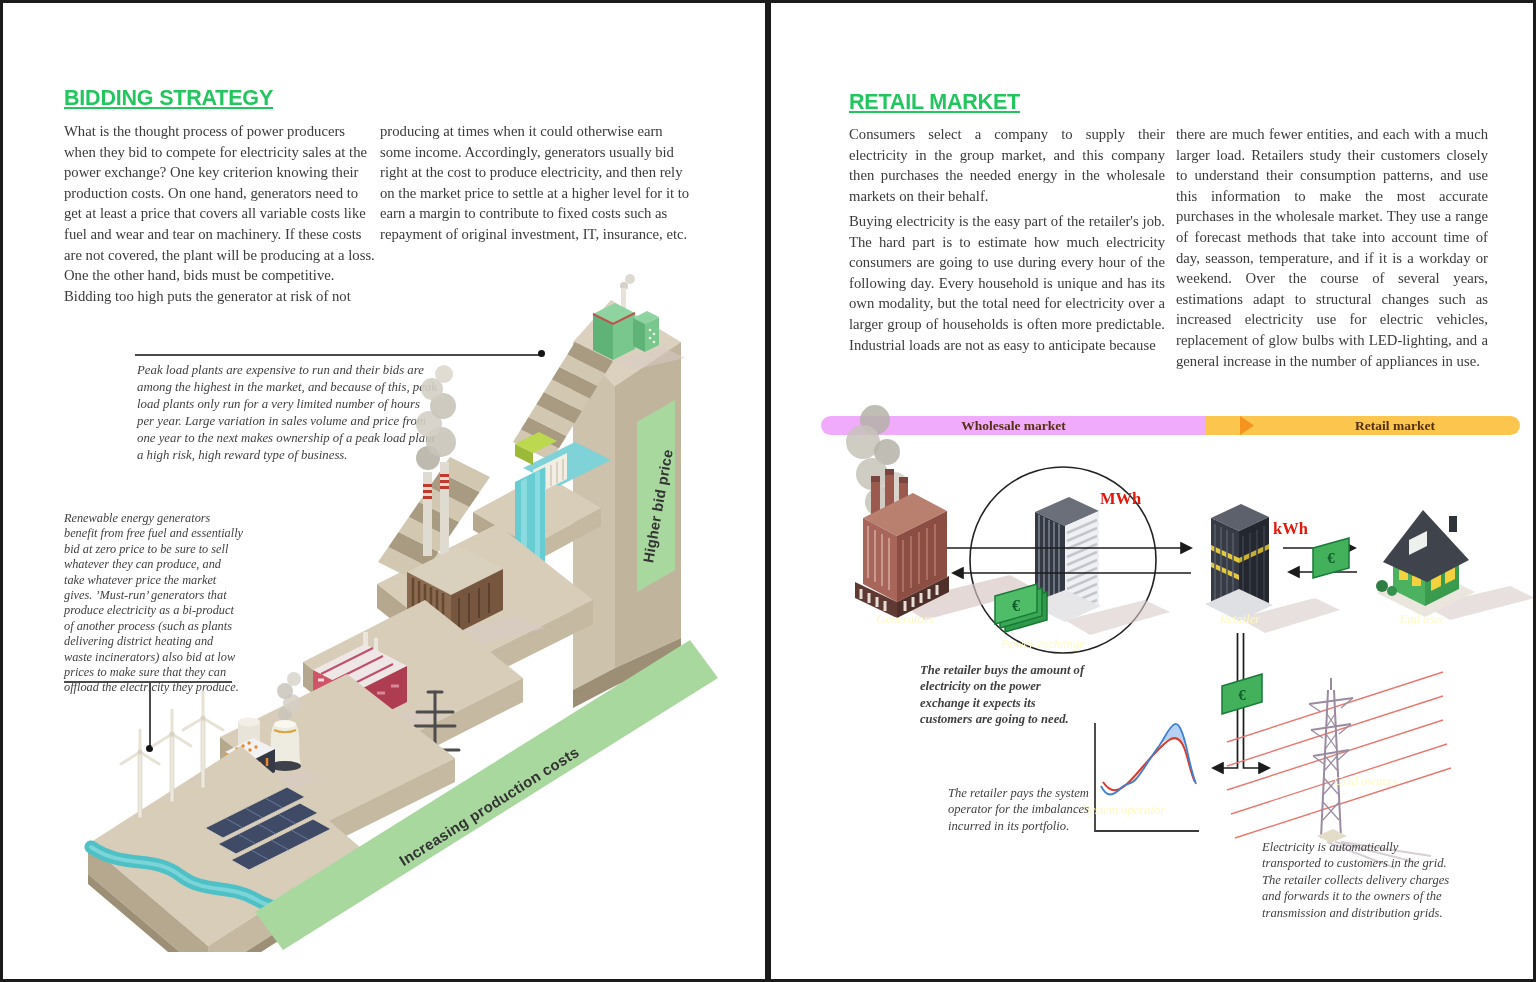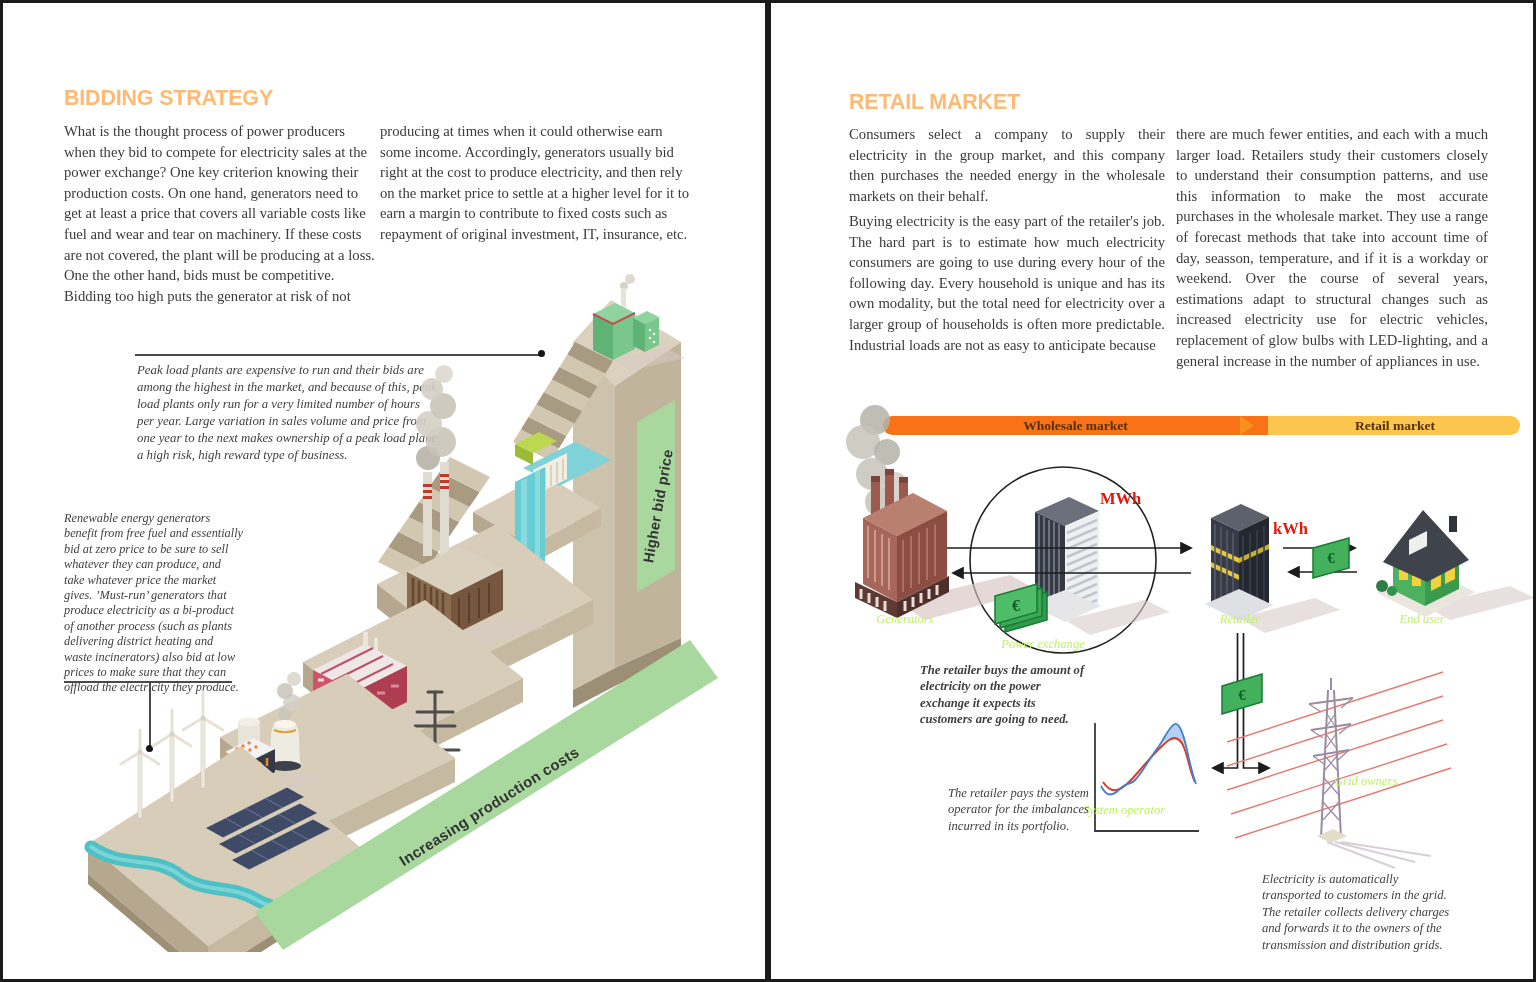--- a/index.html
+++ b/index.html
@@ -3,32 +3,32 @@
 <meta charset="utf-8">
 <style>
   html,body{margin:0;padding:0;background:#444;}
   .spread{position:relative;width:1536px;height:982px;background:#1b1b1b;overflow:hidden;
           font-family:"Liberation Serif",serif;}
   .page{position:absolute;top:3px;width:762px;height:976px;background:#ffffff;}
   .page-l{left:3px;}
   .page-r{left:771px;}
   .abs{position:absolute;}
   .title{font-family:"Liberation Sans",sans-serif;font-weight:800;font-size:21.5px;
-         letter-spacing:-0.2px;color:#fdba74;}
+         letter-spacing:-0.2px;color:#22c55e;text-decoration:underline;}
   .body-col{font-size:14.7px;line-height:20.6px;color:#3a3a3a;}
   .just{text-align:justify;}
   .ann{font-style:italic;font-size:12.8px;line-height:17px;color:#3f3f3f;}
   .ann-sm{font-style:italic;font-size:12.3px;line-height:15.4px;color:#3f3f3f;}
   .rule{background:#4a4a4a;}
   .dot{width:7px;height:7px;background:#141414;border-radius:50%;}
   .iso-label{font-family:"Liberation Sans",sans-serif;font-weight:700;font-size:14.5px;
              color:#333;white-space:nowrap;letter-spacing:.3px;}
   .banner-seg{height:19px;line-height:19px;text-align:center;font-weight:700;font-size:13.5px;
               color:#53300f;}
-  .flow-label{font-style:italic;font-size:12.6px;color:#bef264;text-align:center;white-space:nowrap;}
+  .flow-label{font-style:italic;font-size:12.6px;color:#fef9c3;text-align:center;white-space:nowrap;}
   .unit-label{font-weight:700;font-size:16.5px;color:#e2180a;white-space:nowrap;}
   svg{display:block;}
 </style>
 </head>
 <body>
 
 <div class="spread">
   <div class="page page-l"></div>
   <div class="page page-r"></div>
 
@@ -240,21 +240,21 @@
   <span class="abs iso-label" style="left:489px;top:806px;transform:translate(-50%,-50%) rotate(-32.3deg);font-size:15px;">Increasing production costs</span>
 
   <div class="abs title" style="left:849px;top:90px;">RETAIL MARKET</div>
   <div class="abs body-col just" style="left:849px;top:124px;width:316px;">Consumers select a company to supply their electricity in the group market, and this company then purchases the needed energy in the wholesale markets on their behalf.</div>
   <div class="abs body-col just" style="left:849px;top:211px;width:316px;">Buying electricity is the easy part of the retailer's job. The hard part is to estimate how much electricity consumers are going to use during every hour of the following day. Every household is unique and has its own modality, but the total need for electricity over a larger group of households is often more predictable. Industrial loads are not as easy to anticipate because</div>
   <div class="abs body-col just" style="left:1176px;top:124px;width:312px;">there are much fewer entities, and each with a much larger load. Retailers study their customers closely to understand their consumption patterns, and use this information to make the most accurate purchases in the wholesale market. They use a range of forecast methods that take into account time of day, seasson, temperature, and if it is a workday or weekend. Over the course of several years, estimations adapt to structural changes such as increased electricity use for electric vehicles, replacement of glow bulbs with LED-lighting, and a general increase in the number of appliances in use.</div>
 
   <div class="abs banner-seg" style="left:1150px;top:416px;width:370px;background:#fcc54e;border-radius:10px;">
     <span style="padding-left:120px;">Retail market</span>
   </div>
-  <div class="abs banner-seg" style="left:883px;top:416px;width:385px;background:#f97316;border-radius:10px 0 0 10px;">
+  <div class="abs banner-seg" style="left:821px;top:416px;width:385px;background:#f0abfc;border-radius:10px 0 0 10px;">
     <span>Wholesale market</span>
   </div>
   <div class="abs" style="left:1240px;top:416px;width:14px;height:19px;background:#f6921e;clip-path:polygon(0 0,100% 50%,0 100%);"></div>
 
   <svg class="abs" style="left:775px;top:390px;" width="758" height="580" viewBox="0 0 758 580">
     <defs>
       <marker id="ah" viewBox="0 0 10 10" refX="8.5" refY="5" markerWidth="7.5" markerHeight="7.5" orient="auto">
         <path d="M0,0 L10,5 L0,10 Z" fill="#1c1c1c"></path>
       </marker>
     </defs>
@@ -377,14 +377,14 @@
 
   <div class="abs flow-label" style="left:845px;top:612px;width:120px;">Generators</div>
   <div class="abs flow-label" style="left:983px;top:637px;width:120px;font-family:Liberation Serif, serif;">Power exchange</div>
   <div class="abs flow-label" style="left:1180px;top:612px;width:120px;">Retailer</div>
   <div class="abs flow-label" style="left:1362px;top:612px;width:120px;font-style:italic;">End user</div>
   <div class="abs flow-label" style="left:1064px;top:803px;width:120px;">System operator</div>
   <div class="abs flow-label" style="left:1334px;top:774px;width:110px;text-align:left;">Grid owners</div>
 
   <div class="abs ann-sm" style="left:920px;top:662px;width:170px;font-size:12.6px;line-height:16.4px;font-weight:bold;">The retailer buys the amount of electricity on the power exchange it expects its customers are going to need.</div>
   <div class="abs ann-sm" style="left:948px;top:785px;width:172px;font-size:12.6px;line-height:16.4px;">The retailer pays the system operator for the imbalances incurred in its portfolio.</div>
-  <div class="abs ann-sm" style="left:1262px;top:839px;width:192px;font-size:12.6px;line-height:16.4px;margin-top:32px;">Electricity is automatically transported to customers in the grid. The retailer collects delivery charges and forwards it to the owners of the transmission and distribution grids.</div>
+  <div class="abs ann-sm" style="left:1262px;top:839px;width:192px;font-size:12.6px;line-height:16.4px;">Electricity is automatically transported to customers in the grid. The retailer collects delivery charges and forwards it to the owners of the transmission and distribution grids.</div>
 </div>
 
 </body></html>

